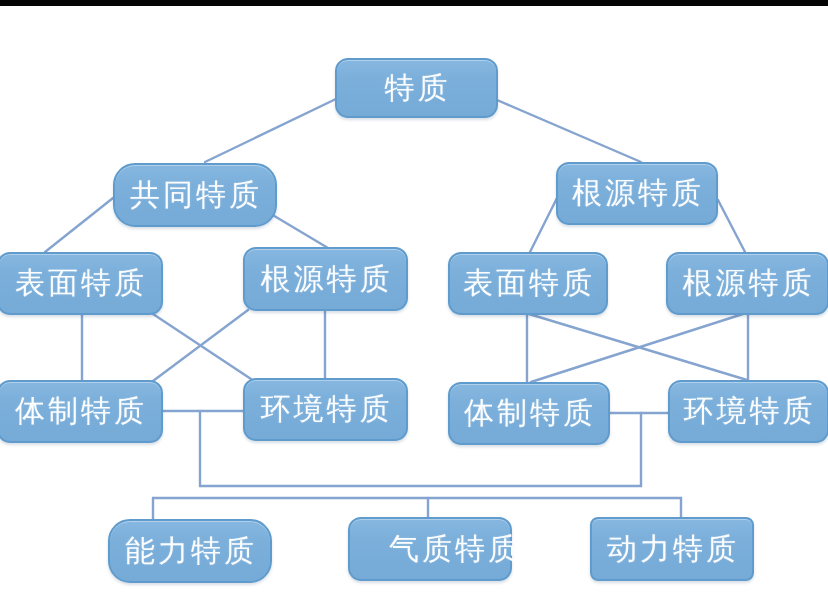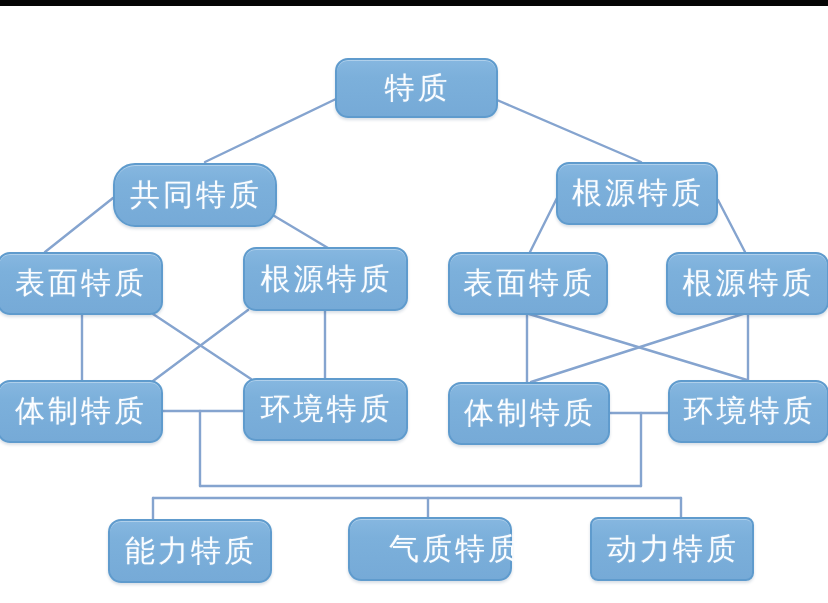--- a/index.html
+++ b/index.html
@@ -98,21 +98,21 @@
       </div>
       <div class="node" style="left: 243px; top: 378px; width: 165px; height: 63px;">
         <span>环境特质</span>
       </div>
       <div class="node" style="left: 448px; top: 382px; width: 162px; height: 63px;">
         <span>体制特质</span>
       </div>
       <div class="node" style="left: 668px; top: 380px; width: 161px; height: 63px;">
         <span>环境特质</span>
       </div>
-      <div class="node" style="left: 108px; top: 519px; width: 164px; height: 64px;">
+      <div class="node" style="left: 108px; top: 519px; width: 164px; height: 64px; border-radius: 22px;">
         <span>能力特质</span>
       </div>
       <div class="node" style="left: 348px; top: 517px; width: 164px; height: 64px; padding-left: 48px;">
         <span>气质特质</span>
       </div>
       <div class="node" style="left: 590px; top: 517px; width: 164px; height: 64px; border-radius: 8px;">
         <span>动力特质</span>
       </div>
     </div>
 </div>

